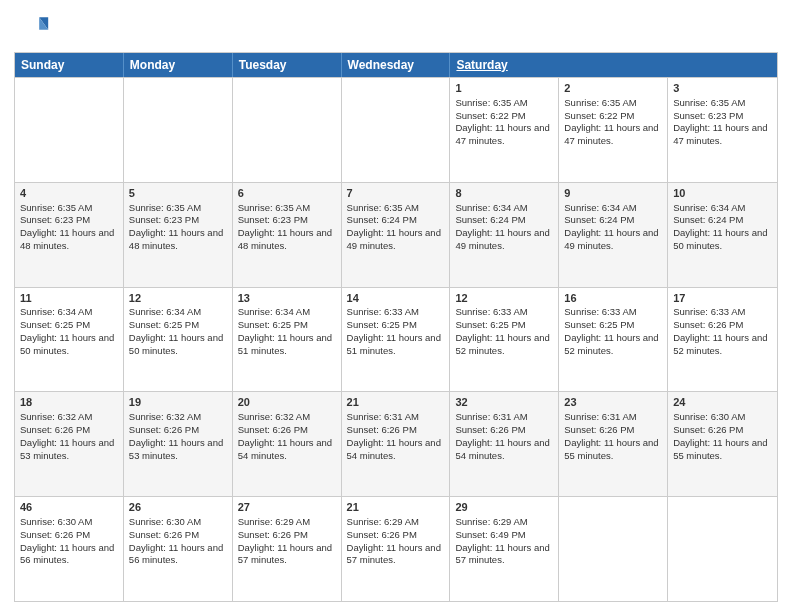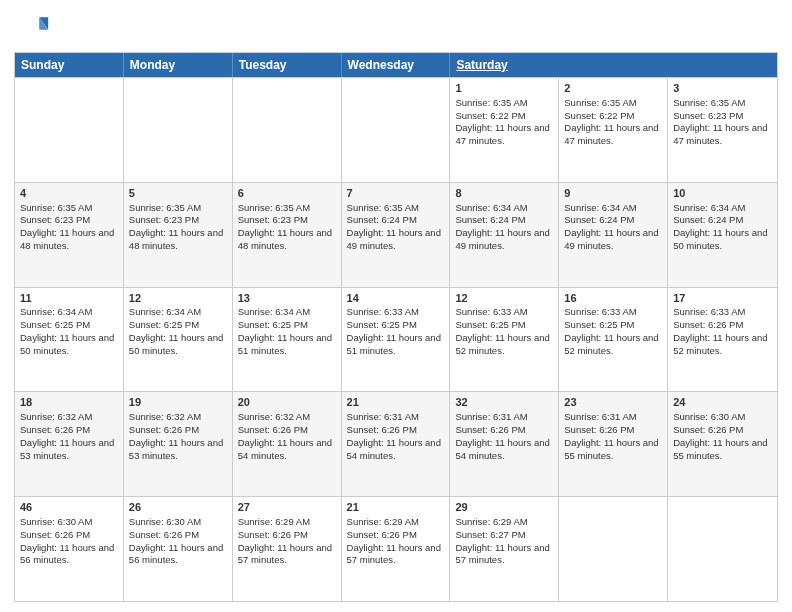--- a/index.html
+++ b/index.html
@@ -318,21 +318,21 @@
           </div>
           <div class="cal-cell">
             <span class="day-num">21</span>
             <div>Sunrise: 6:29 AM</div>
             <div>Sunset: 6:26 PM</div>
             <div>Daylight: 11 hours and 57 minutes.</div>
           </div>
           <div class="cal-cell">
             <span class="day-num">29</span>
             <div>Sunrise: 6:29 AM</div>
-            <div>Sunset: 6:27 PM</div>
+            <div>Sunset: 6:49 PM</div>
             <div>Daylight: 11 hours and 57 minutes.</div>
           </div>
           <div class="cal-cell empty"></div>
           <div class="cal-cell empty"></div>
         </div>
       </div>
   </div>
 </div>
 
 </body></html>

